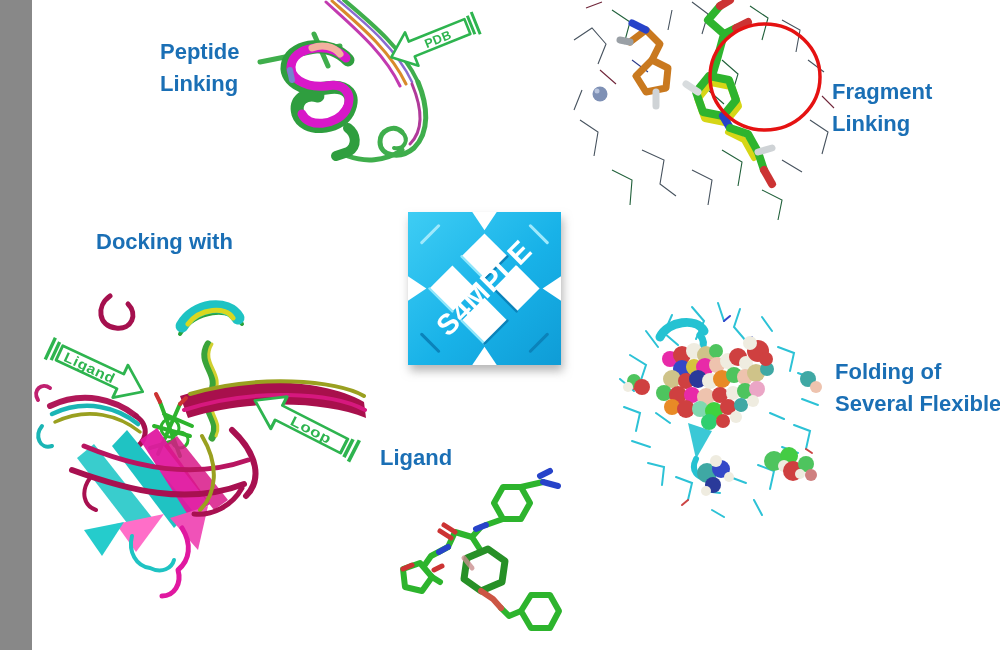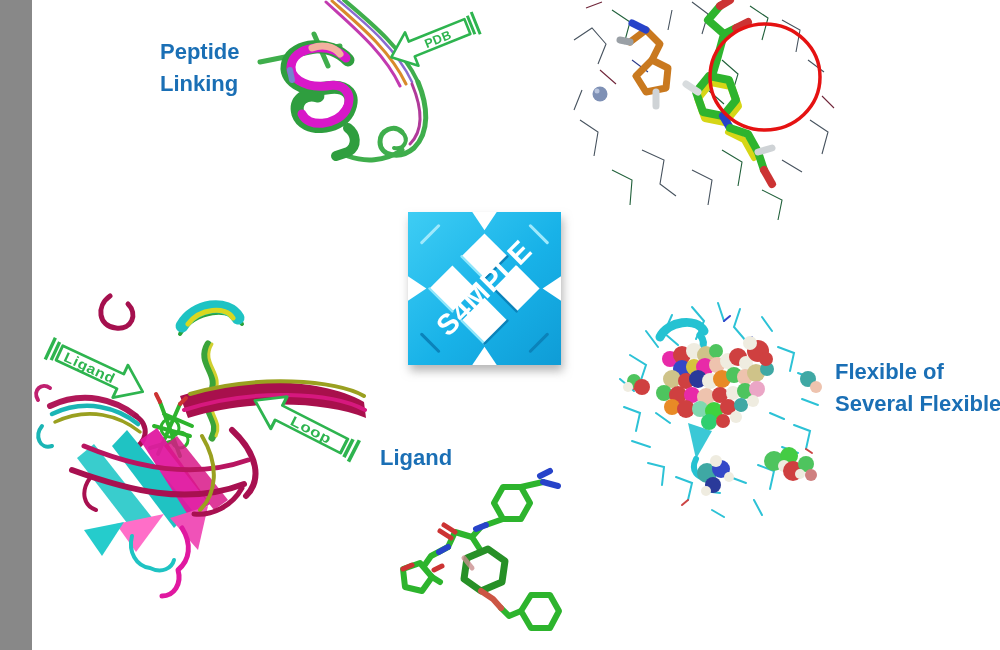--- a/index.html
+++ b/index.html
@@ -108,22 +108,27 @@
 
       <path class="stick" d="M156,132 L172,140 L182,158" stroke="#d6d616" stroke-width="6" fill="none"></path>
       <path class="stick" d="M158,128 L176,134 L186,152 L192,170" stroke="#2eb42e" stroke-width="8" fill="none"></path>
       <path class="stick" d="M192,170 L200,184" stroke="#cc3333" stroke-width="8"></path>
       <path class="stick" d="M186,152 L200,148" stroke="#cfd3d6" stroke-width="7"></path>
 
       <ellipse cx="193" cy="77" rx="55" ry="53" fill="none" stroke="#e51212" stroke-width="3.5"></ellipse>
     </svg>
   </div>
 
+  <div class="lbl" style="left:800px;top:76px;">
+    <span>Fragment</span>
+    <span>Linking</span>
+  </div>
 
   <div class="lbl" style="left:64px;top:226px;">
+    <span>Docking with</span>
   </div>
 
   <div class="panel" style="left:0px;top:278px;">
     <svg width="340" height="330" viewBox="0 0 340 330">
 
       <path class="stick" d="M78,18 C64,28 66,48 84,50 C100,52 106,36 96,26" stroke="#a5104e" stroke-width="5" fill="none"></path>
 
       <path class="stick" d="M148,56 C162,32 200,28 210,46" stroke="#2aa23a" stroke-width="4" fill="none"></path>
       <path class="stick" d="M150,48 C162,26 196,22 206,40" stroke="#1ec3c3" stroke-width="13" fill="none"></path>
       <path class="stick" d="M156,46 C168,30 194,28 201,40" stroke="#d8d820" stroke-width="5" fill="none"></path>
@@ -340,17 +345,17 @@
         <circle cx="172" cy="171" r="6" fill="#efece0"></circle>
           <circle cx="181" cy="176" r="10" fill="#cf4040"></circle>
         <circle cx="194" cy="169" r="8" fill="#4ec45e"></circle>
           <circle cx="188" cy="179" r="5" fill="#efece0"></circle>
         <circle cx="199" cy="180" r="6" fill="#cf8080"></circle>
       </g>
     </svg>
   </div>
 
   <div class="lbl" style="left:803px;top:356px;">
-    <span>Flexible of</span>
+    <span>Folding of</span>
     <span>Several Flexible</span>
   </div>
 
 </div>
 
 </body></html>

